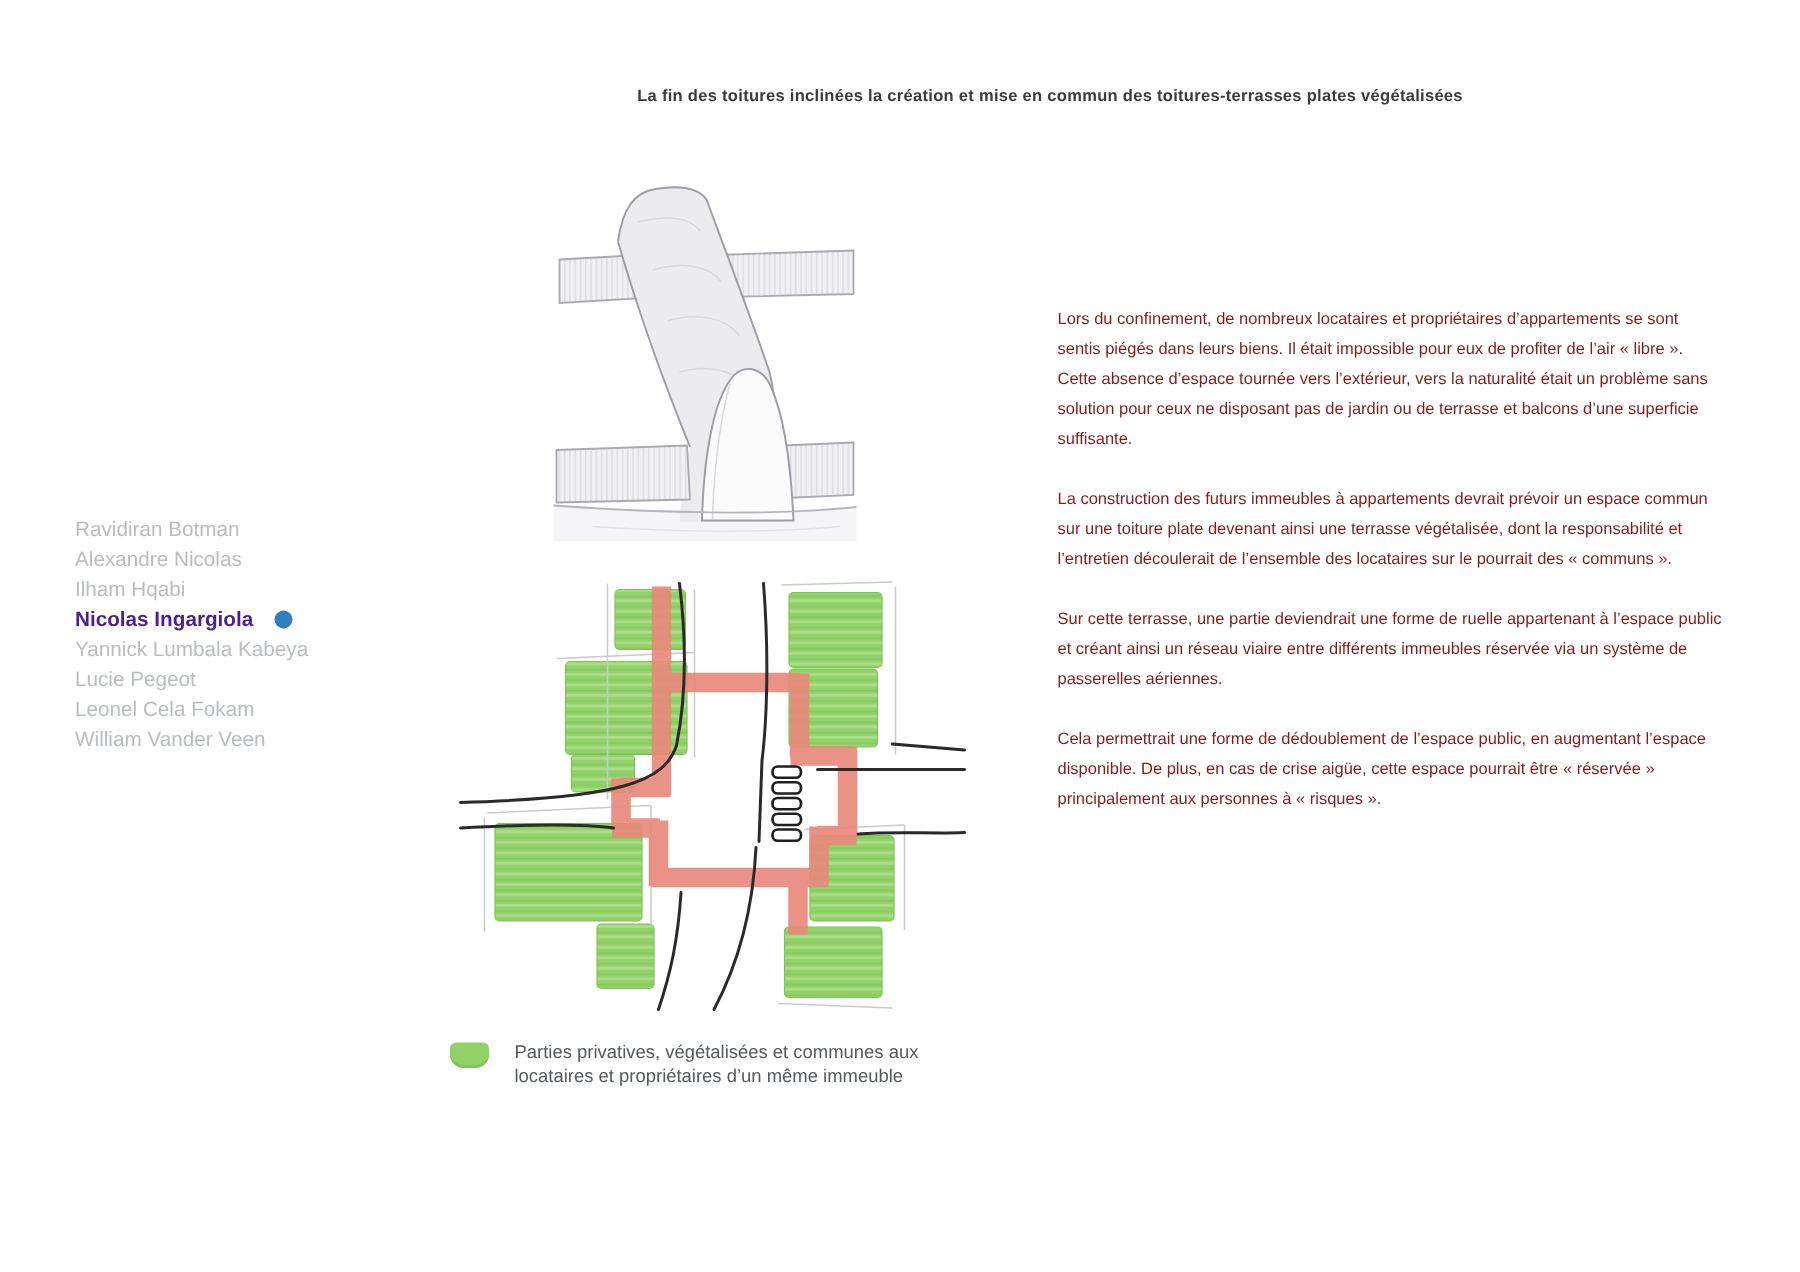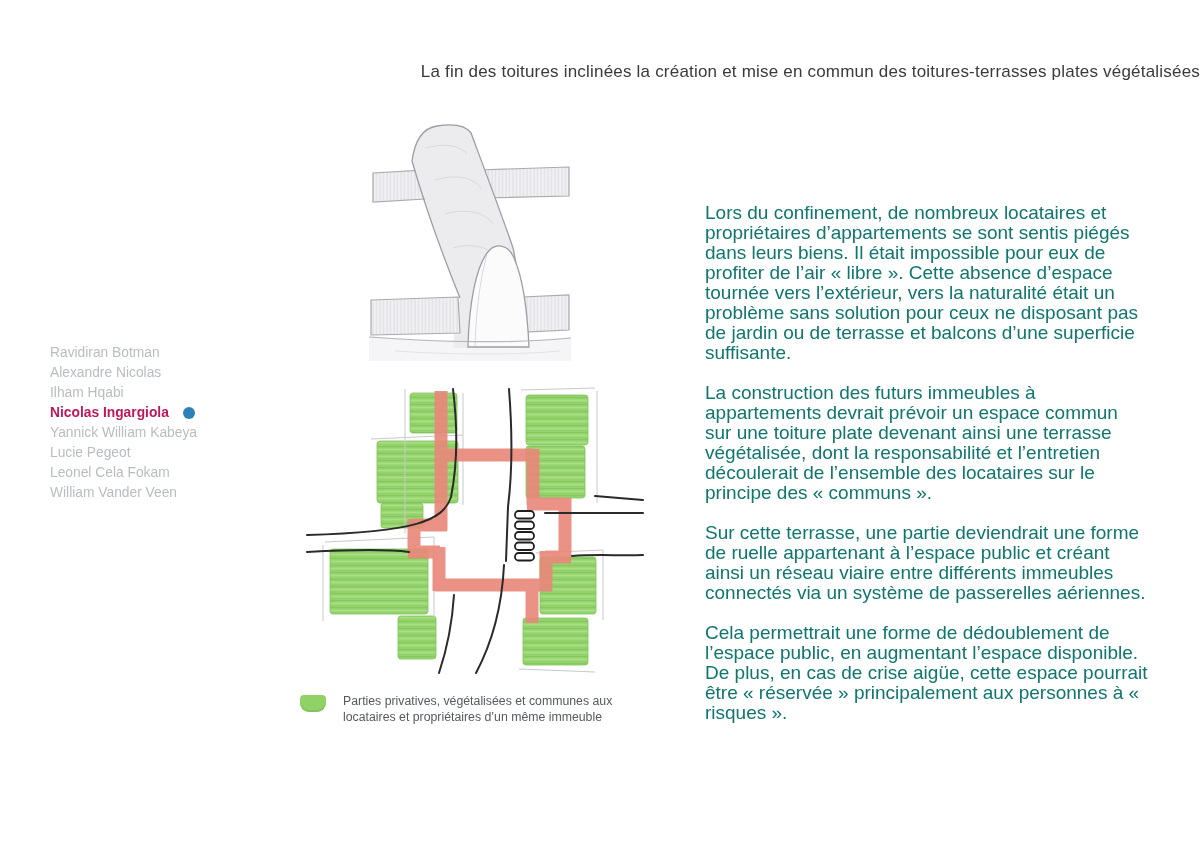--- a/index.html
+++ b/index.html
@@ -1,42 +1,42 @@
 <!DOCTYPE html>
 <html><head>
 <meta charset="utf-8">
 <style>
   html,body{margin:0;padding:0;background:#fff;}
   body{font-family:"Liberation Sans","DejaVu Sans",sans-serif;}
   .page{position:relative;width:1200px;height:848px;background:#ffffff;overflow:hidden;}
 
-  .title{position:absolute;left:200px;top:51px;width:1000px;text-align:right;
-         font-size:17px;font-weight:normal;color:#3a3a3c;letter-spacing:.2px;}
+  .title{position:absolute;left:200px;top:51px;width:1000px;text-align:center;
+         font-size:11px;font-weight:bold;color:#3a3a3c;letter-spacing:.2px;}
 
   .authors{position:absolute;left:50px;top:343px;font-size:13.8px;line-height:20px;
            color:#b9bcc0;list-style:none;margin:0;padding:0;}
   .author{display:flex;align-items:center;gap:14px;height:20px;text-align:center;}
-  .author.active .author-name{color:#be185d;font-weight:bold;}
+  .author.active .author-name{color:#4c1d95;font-weight:bold;}
   .dot{width:12px;height:12px;border-radius:50%;background:#2f80b9;flex:0 0 auto;}
 
   .sketch-vault{position:absolute;left:365px;top:118px;width:210px;height:245px;margin:0;}
   .sketch-plan{position:absolute;left:305px;top:385px;width:340px;height:290px;margin:0;}
 
   .legend{position:absolute;left:300px;top:694px;display:flex;flex-direction:column;gap:3px;}
   .legend-row{display:flex;gap:17px;align-items:flex-start;}
   .swatch{flex:0 0 auto;}
   .swatch-green{width:26px;height:17px;background:#90d168;border-radius:4px 4px 9px 9px;
                 box-shadow:inset 0 -2px 0 rgba(110,180,70,.45);margin-top:1px;}
   .swatch-salmon{width:23px;height:14px;background:#e78e70;
                  border-radius:60% 45% 55% 50% / 55% 50% 60% 45%;
                  transform:rotate(-3deg);margin-top:3px;}
   .legend-label{width:302px;font-size:12.3px;line-height:15.6px;color:#55595e;}
 
   .bodytext{position:absolute;left:705px;top:203px;width:444px;
-            font-size:19px;line-height:20px;color:#0f766e;}
+            font-size:11px;line-height:20px;color:#7f1d1d;}
   .bodytext p{margin:0 0 20px 0;}
 </style>
 </head>
 <body>
 
 <div class="page">
 
   <h1 class="title">La fin des toitures inclinées la création et mise en commun des toitures-terrasses plates végétalisées</h1>
 
   <ul class="authors">
@@ -47,21 +47,21 @@
       <span class="author-name">Alexandre Nicolas</span>
     </li>
     <li class="author">
       <span class="author-name">Ilham Hqabi</span>
     </li>
     <li class="author active">
       <span class="author-name">Nicolas Ingargiola</span>
       <span class="dot"></span>
     </li>
     <li class="author">
-      <span class="author-name">Yannick William Kabeya</span>
+      <span class="author-name">Yannick Lumbala Kabeya</span>
     </li>
     <li class="author">
       <span class="author-name">Lucie Pegeot</span>
     </li>
     <li class="author">
       <span class="author-name">Leonel Cela Fokam</span>
     </li>
     <li class="author">
       <span class="author-name">William Vander Veen</span>
     </li>
@@ -183,18 +183,18 @@
 
   <div class="legend">
     <div class="legend-row">
       <span class="swatch swatch-green"></span>
       <span class="legend-label">Parties privatives, végétalisées et communes aux locataires et propriétaires d’un même immeuble</span>
     </div>
   </div>
 
   <section class="bodytext">
     <p>Lors du confinement, de nombreux locataires et propriétaires d’appartements se sont sentis piégés dans leurs biens. Il était impossible pour eux de profiter de l’air « libre ». Cette absence d’espace tournée vers l’extérieur, vers la naturalité était un problème sans solution pour ceux ne disposant pas de jardin ou de terrasse et balcons d’une superficie suffisante.</p>
-    <p>La construction des futurs immeubles à appartements devrait prévoir un espace commun sur une toiture plate devenant ainsi une terrasse végétalisée, dont la responsabilité et l’entretien découlerait de l’ensemble des locataires sur le principe des « communs ».</p>
-    <p>Sur cette terrasse, une partie deviendrait une forme de ruelle appartenant à l’espace public et créant ainsi un réseau viaire entre différents immeubles connectés via un système de passerelles aériennes.</p>
+    <p>La construction des futurs immeubles à appartements devrait prévoir un espace commun sur une toiture plate devenant ainsi une terrasse végétalisée, dont la responsabilité et l’entretien découlerait de l’ensemble des locataires sur le pourrait des « communs ».</p>
+    <p>Sur cette terrasse, une partie deviendrait une forme de ruelle appartenant à l’espace public et créant ainsi un réseau viaire entre différents immeubles réservée via un système de passerelles aériennes.</p>
     <p>Cela permettrait une forme de dédoublement de l’espace public, en augmentant l’espace disponible. De plus, en cas de crise aigüe, cette espace pourrait être « réservée » principalement aux personnes à « risques ».</p>
   </section>
 
 </div>
 
 </body></html>

